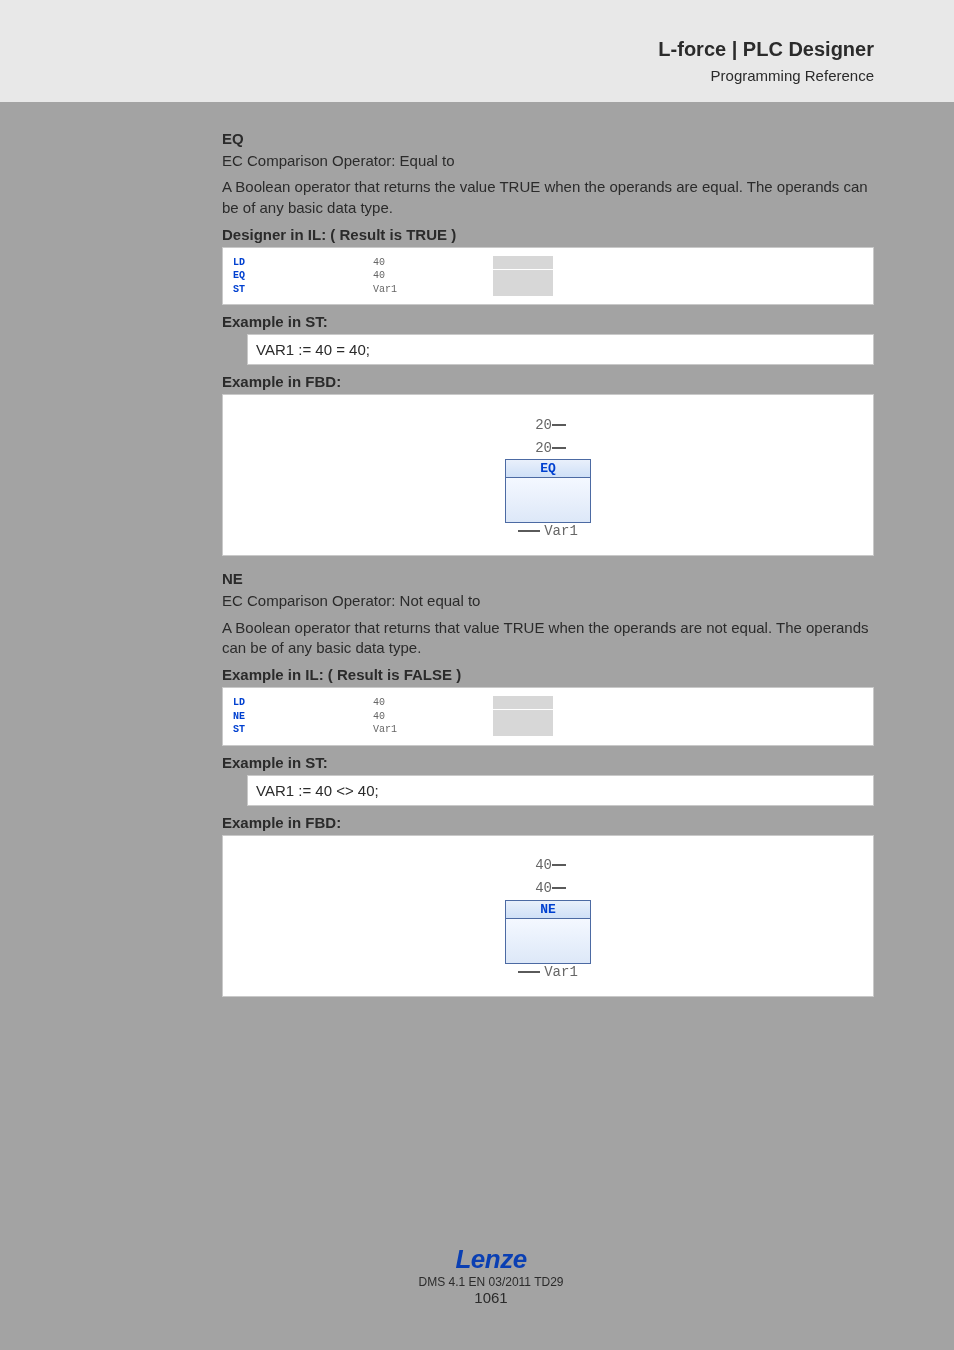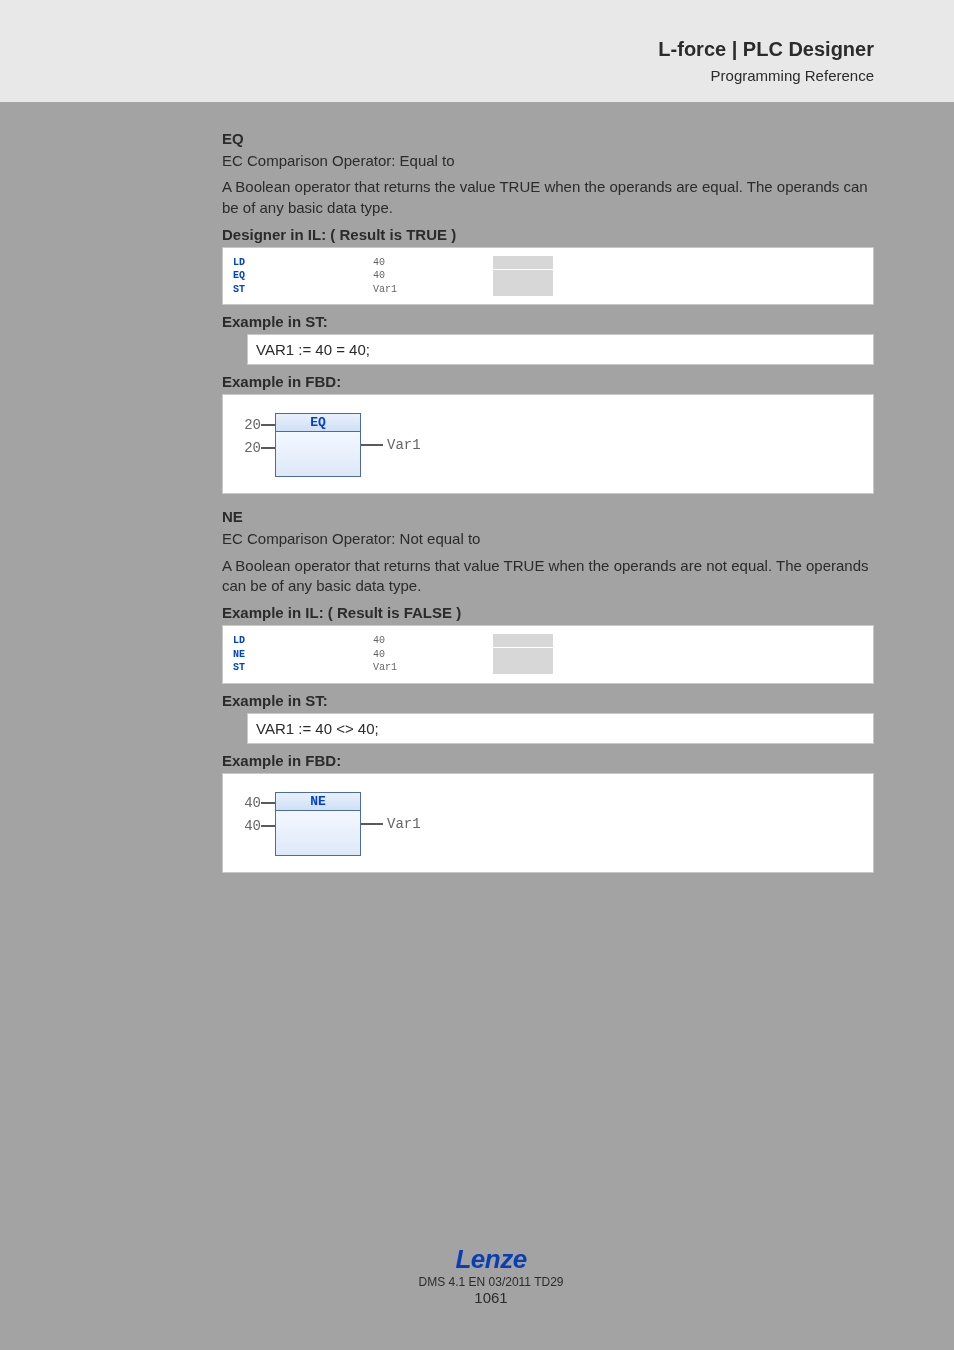--- a/index.html
+++ b/index.html
@@ -78,24 +78,26 @@
     height: 13px;
     background: #d7d7d7;
   }
   .st-code {
     font-size: 15px;
     padding: 6px 8px;
     margin-left: 25px;
   }
   .fbd-wrap {
     display: flex;
+    align-items: center;
     padding: 10px 6px 8px 6px;
     font-family: "Courier New", monospace;
     font-size: 14px;
     color: #666;
+    flex-direction: column;
   }
   .fbd-inputs {
     display: flex;
     flex-direction: column;
     justify-content: space-around;
     height: 46px;
     margin-right: 0;
   }
   .fbd-in-row {
     display: flex;

